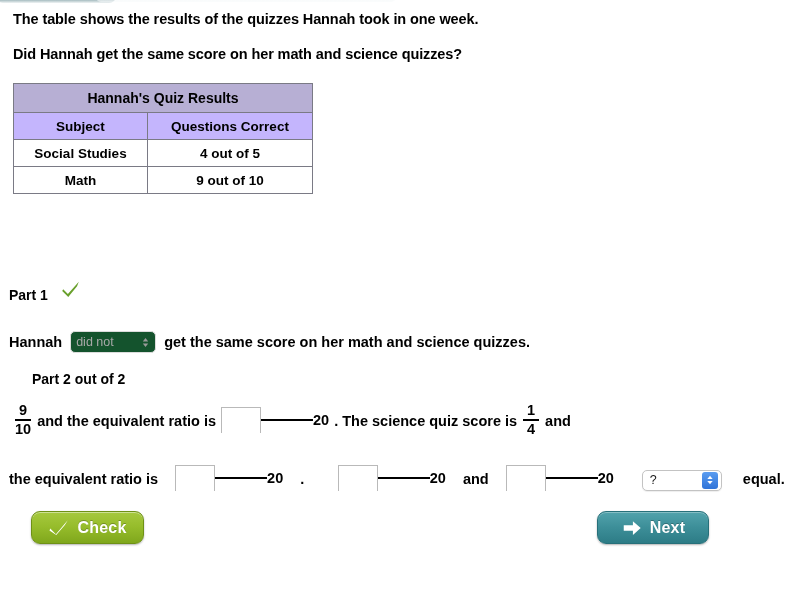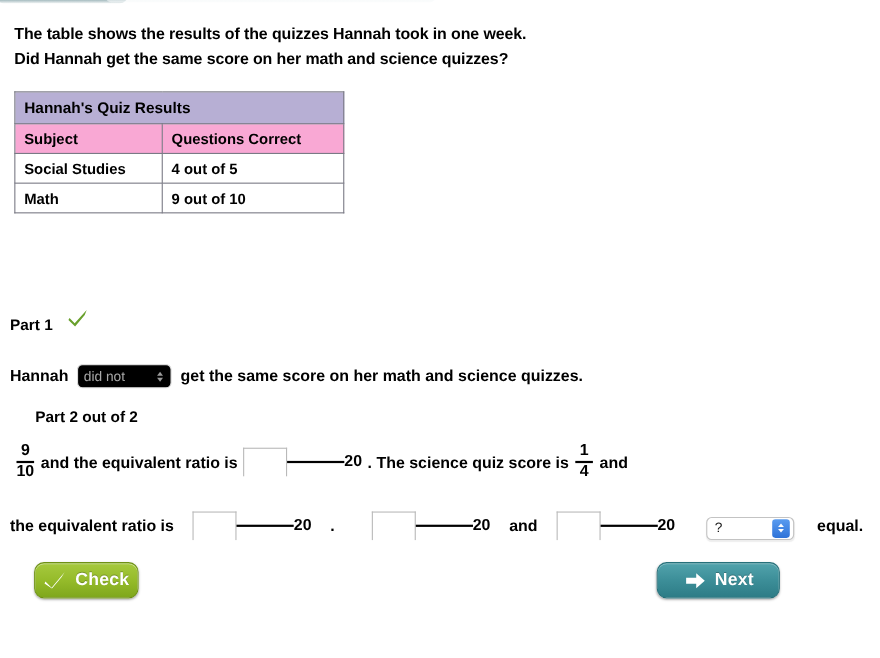--- a/index.html
+++ b/index.html
@@ -40,47 +40,48 @@
     opacity: 0.6;
   }
 
   .q-line {
     position: absolute;
     font-size: 14.5px;
     font-weight: bold;
     letter-spacing: -0.1px;
     white-space: nowrap;
   }
-  #prompt1 { left: 13px; top: 23px; }
+  #prompt1 { left: 13px; top: 11px; }
   #prompt2 { left: 13px; top: 46px; }
 
   
   .quiz-table {
     position: absolute;
     left: 13px;
     top: 83px;
     border-collapse: collapse;
     border: 1px solid #7a7a85;
     background: #ffffff;
   }
   .quiz-table td {
     border: 1px solid #7a7a85;
+    text-align: center;
     font-size: 13.5px;
     font-weight: bold;
     padding: 0 8px;
     height: 26px;
     white-space: nowrap;
   }
   .quiz-table .title-cell {
     background: #b7afd4;
     height: 28px;
     font-size: 14px;
   }
   .quiz-table .head-cell {
-    background: #f9a8d4;
+    background: #c4b5fd;
   }
   .col-subject { width: 117px; }
   .col-correct { width: 148px; }
 
   
   .part-label {
     position: absolute;
     font-size: 14px;
     font-weight: bold;
     white-space: nowrap;
@@ -108,21 +109,21 @@
     font-weight: bold;
     white-space: nowrap;
   }
   .sel-disabled {
     display: inline-flex;
     align-items: center;
     justify-content: space-between;
     width: 86px;
     height: 22px;
     margin: 0 8px;
-    background: #000000;
+    background: #14532d;
     border: 1px solid #dcdcdc;
     border-radius: 5px;
     padding: 0 5px;
     box-sizing: border-box;
     font-size: 12.5px;
     font-weight: normal;
     color: #a8a8a8;
   }
   .stepper-gray {
     width: 9px;
@@ -242,21 +243,21 @@
     display: flex;
     align-items: center;
     justify-content: center;
     border-radius: 9px;
     cursor: pointer;
     box-sizing: border-box;
   }
   #check-button {
     left: 31px;
     top: 511px;
-    width: 95px;
+    width: 113px;
     height: 33px;
     background: linear-gradient(180deg, #a6c93e 0%, #96bc2b 48%, #7fa71c 100%);
     border: 1px solid #6e9115;
     box-shadow: inset 0 1px 0 rgba(255,255,255,0.45), 0 1px 2px rgba(0,0,0,0.3);
   }
   #next-button {
     left: 597px;
     top: 511px;
     width: 112px;
     height: 33px;

